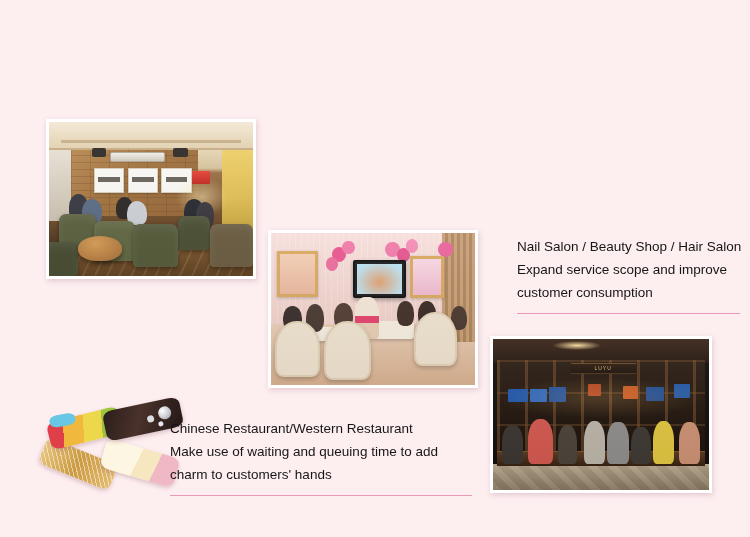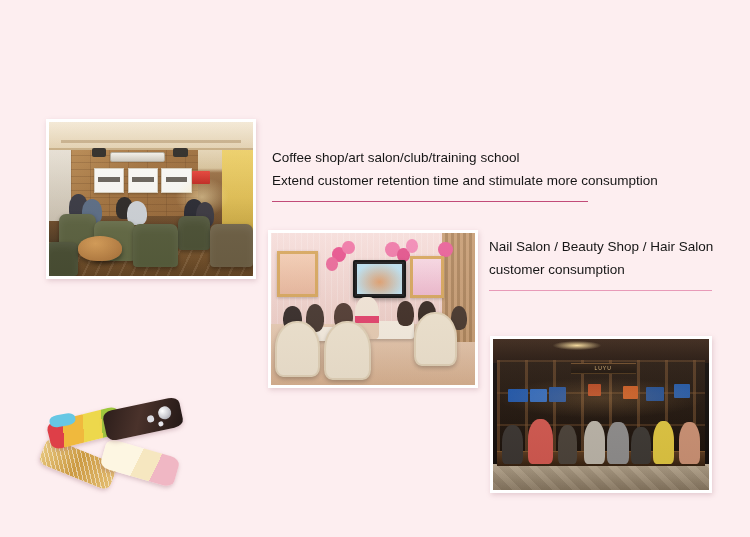--- a/index.html
+++ b/index.html
@@ -55,21 +55,21 @@
     height: 0;
     border: 0;
     border-top: 1.5px solid #c24a78;
     margin: 6px 0 0 0;
   }
   .rule.light { border-top-color: #e89ab8; }
 
   #block-1 { left: 272px; top: 146px; }
   #block-1 .rule { width: 316px; margin-top: 9px; }
 
-  #block-2 { left: 489px; top: 235px; }
+  #block-2 { left: 517px; top: 235px; }
   #block-2 .rule { width: 223px; margin-top: 9px; }
 
   #block-3 { left: 170px; top: 417px; }
   #block-3 .rule { width: 302px; margin-top: 9px; }
 
   
   .photo {
     position: absolute;
     background: #ffffff;
     padding: 3px;
@@ -383,25 +383,20 @@
       <div class="chair c4"></div>
       <div class="chair c2"></div>
       <div class="chair c3"></div>
       <div class="chair c5"></div>
       <div class="chair c6"></div>
       <div class="table"></div>
       <div class="gloss"></div>
     </div>
   </div>
 
-  <div class="textblock" id="block-1">
-    <div class="line">Coffee shop/art salon/club/training school</div>
-    <div class="line">Extend customer retention time and stimulate more consumption</div>
-    <hr class="rule">
-  </div>
 
   <div class="photo" id="photo-nails">
     <div class="pic">
       <div class="nail-bg"></div>
       <div class="nail-wall"></div>
       <div class="nail-floor"></div>
       <div class="nail-curtain"></div>
       <div class="balloon b1"></div>
       <div class="balloon b2"></div>
       <div class="balloon b3"></div>
@@ -423,20 +418,21 @@
       <div class="np-stand"></div>
       <div class="oval-chair oc1"></div>
       <div class="oval-chair oc2"></div>
       <div class="oval-chair oc3"></div>
       <div class="gloss"></div>
     </div>
   </div>
 
   <div class="textblock" id="block-2">
     <div class="line">Nail Salon / Beauty Shop / Hair Salon</div>
+    <div class="line">Expand service scope and improve</div>
     <div class="line">customer consumption</div>
     <hr class="rule light">
   </div>
 
   <div class="photo" id="photo-queue">
     <div class="pic">
       <div class="q-bg"></div>
       <div class="q-ceiling"></div>
       <div class="q-ceil-light"></div>
       <div class="q-facade"></div>
@@ -465,14 +461,20 @@
     </div>
   </div>
 
   <div id="photo-nailart">
     <div class="tip tip-c"></div>
     <div class="tip tip-d"></div>
     <div class="tip tip-a"></div>
     <div class="tip tip-b"></div>
   </div>
 
+  <div class="textblock" id="block-3">
+    <div class="line">Chinese Restaurant/Western Restaurant</div>
+    <div class="line">Make use of waiting and queuing time to add</div>
+    <div class="line">charm to customers' hands</div>
+    <hr class="rule light">
+  </div>
 
 </div>
 
 </body></html>

